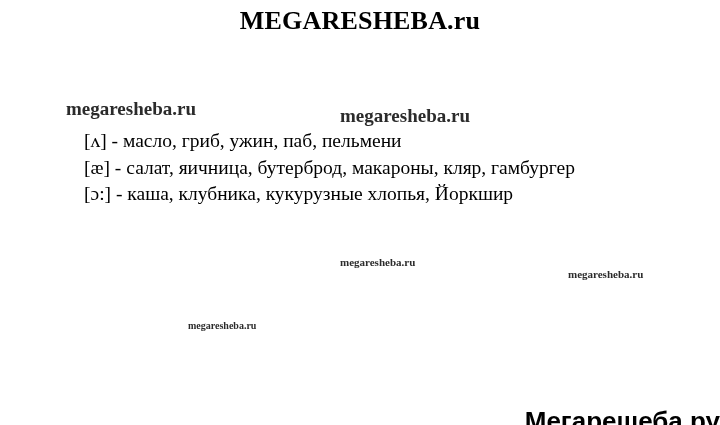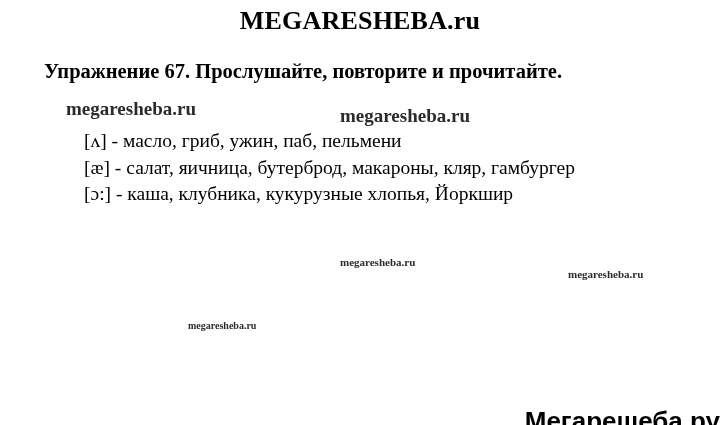--- a/index.html
+++ b/index.html
@@ -99,21 +99,20 @@
     font-size: 10px;
   }
 </style>
 </head>
 <body>
 
 <div class="page">
 
   <div class="site-header">MEGARESHEBA.ru</div>
 
-  <div class="task-title">Упражнение 67. Прослушайте, повторите и прочитайте.</div>
 
   <div class="wm wm-1">megaresheba.ru</div>
   <div class="wm wm-2">megaresheba.ru</div>
 
   <div class="lines">
     <div class="line">[ʌ] - масло, гриб, ужин, паб, пельмени</div>
     <div class="line">[æ] - салат, яичница, бутерброд, макароны, кляр, гамбургер</div>
     <div class="line">[ɔ:] - каша, клубника, кукурузные хлопья, Йоркшир</div>
   </div>
 

